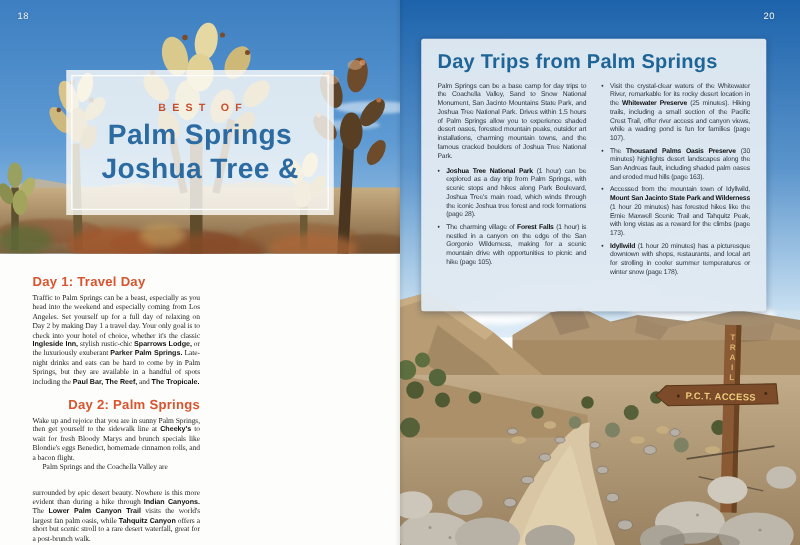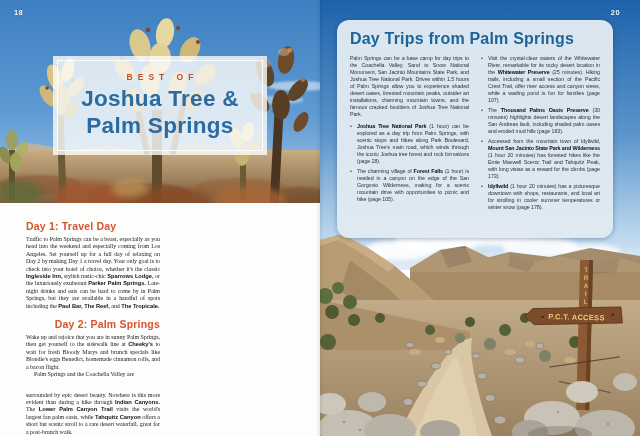--- a/index.html
+++ b/index.html
@@ -2,45 +2,45 @@
 <html><head>
 <meta charset="utf-8">
 <style>
   html,body{margin:0;padding:0;background:#777;}
   .spread{position:relative;width:640px;height:436px;background:#ffffff;overflow:hidden;
           font-family:"Liberation Sans",sans-serif;}
   
   .page-left{position:absolute;left:0;top:0;width:320px;height:436px;background:#fdfdfc;}
   .hero{position:absolute;left:0;top:0;width:320px;height:203px;overflow:hidden;}
   .hero svg{display:block;}
-  .pagenum{position:absolute;top:8px;font-size:7.5px;font-weight:bold;
+  .pagenum{position:absolute;top:8px;font-size:7.5px;font-weight:normal;
            color:rgba(255,255,255,.95);letter-spacing:.4px;text-shadow:0 0 2px rgba(30,60,90,.4);z-index:5;}
   .pagenum.pl{left:14px;}
   .pagenum.pr{right:20px;}
-  .hero-box{position:absolute;left:53px;top:56px;width:214px;height:99px;
+  .hero-box{position:absolute;left:53px;top:56px;width:214px;height:116px;
             background:rgba(252,252,250,.80);z-index:3;}
   .hero-box-inner{position:absolute;inset:4px;border:1.4px solid rgba(255,255,255,.95);
             display:flex;flex-direction:column;align-items:center;justify-content:center;}
   .kicker{font-size:8.5px;font-weight:bold;color:#c7502c;letter-spacing:5px;padding-left:5px;margin-bottom:3px;}
   .hero-title{font-size:22.5px;font-weight:bold;color:#2b6ba2;line-height:27px;letter-spacing:.3px;}
   .body-area{position:absolute;left:26px;top:220px;width:280px;display:flex;gap:13px;flex-direction:column;}
   .col{width:134px;}
   .day-head{font-size:10.5px;font-weight:bold;color:#d8542e;margin:0 0 4px 0;letter-spacing:.2px;}
   .col1 .day-head:nth-of-type(2){margin-top:8px;text-align:right;}
   .serif,.col2 p{font-family:"Liberation Serif",serif;font-size:6px;line-height:7.4px;color:#232323;
          text-align:justify;margin:0;letter-spacing:-0.05px;}
   .serif b,.col2 p b{font-family:"Liberation Sans",sans-serif;font-weight:bold;font-size:5.7px;
          letter-spacing:0;color:#111;}
   .serif.indent{text-indent:8px;}
   .col2 p + p{text-indent:8px;margin-top:2px;}
   
   .page-right{position:absolute;left:320px;top:0;width:320px;height:436px;overflow:hidden;}
   .page-right svg{display:block;}
-  .panel{position:absolute;left:17px;top:20px;width:276px;height:218px;box-sizing:border-box;
-         background:rgba(224,233,242,.97);border-radius:12px;padding:10px 13px;
+  .panel{position:absolute;left:17px;top:31px;width:276px;height:218px;box-sizing:border-box;
+         background:rgba(224,233,242,.97);border-radius:2px;padding:10px 13px;
          box-shadow:0 1px 5px rgba(15,40,70,.35);z-index:4;}
   .panel-title{font-size:16px;font-weight:bold;color:#1e6496;margin:0 0 7px 0;letter-spacing:.2px;}
   .panel-cols{display:flex;gap:12px;}
   .pcol{width:119px;}
   .intro{font-size:5.4px;line-height:7px;color:#2e3540;text-align:justify;margin:0 0 5px 0;letter-spacing:-0.12px;}
   .bullet-item{display:flex;margin-bottom:3px;}
   .dot{width:7px;flex:none;font-size:5.4px;line-height:7px;color:#2e3540;}
   .bi-text{font-size:5.4px;line-height:7px;color:#2e3540;text-align:justify;letter-spacing:-0.12px;flex:1;}
   .bi-text b{color:#0e0e0e;}
   
@@ -152,22 +152,22 @@
           <ellipse cx="90" cy="196" rx="36" ry="14" fill="#a4562c" opacity="0.8"></ellipse>
           <ellipse cx="170" cy="201" rx="42" ry="14" fill="#8a4a28" opacity="0.8"></ellipse>
           <ellipse cx="250" cy="199" rx="36" ry="12" fill="#b06a38" opacity="0.7"></ellipse>
           <ellipse cx="20" cy="192" rx="22" ry="12" fill="#5e6b3a" opacity="0.8"></ellipse>
           <ellipse cx="130" cy="188" rx="18" ry="9" fill="#c9a05c" opacity="0.6"></ellipse>
         </g>
       </svg>
       <div class="hero-box">
         <div class="hero-box-inner">
           <div class="kicker">BEST OF</div>
+          <div class="hero-title">Palm Springs</div>
           <div class="hero-title">Joshua Tree &amp;</div>
-          <div class="hero-title">Palm Springs</div>
         </div>
       </div>
     </div>
     <div class="pagenum pl">18</div>
 
     <div class="body-area">
       <div class="col col1">
         <h2 class="day-head">Day 1: Travel Day</h2>
         <p class="serif"><span>Traffic to Palm Springs can be a beast, especially as you head into the weekend and especially coming from Los Angeles. Set yourself up for a full day of relaxing on Day 2 by making Day 1 a travel day. Your only goal is to check into your hotel of choice, whether it's the classic </span><b>Ingleside Inn,</b><span> stylish rustic-chic </span><b>Sparrows Lodge,</b><span> or the luxuriously exuberant </span><b>Parker Palm Springs.</b><span> Late-night drinks and eats can be hard to come by in Palm Springs, but they are available in a handful of spots including the </span><b>Paul Bar, The Reef,</b><span> and </span><b>The Tropicale.</b></p>
         <h2 class="day-head">Day 2: Palm Springs</h2>

